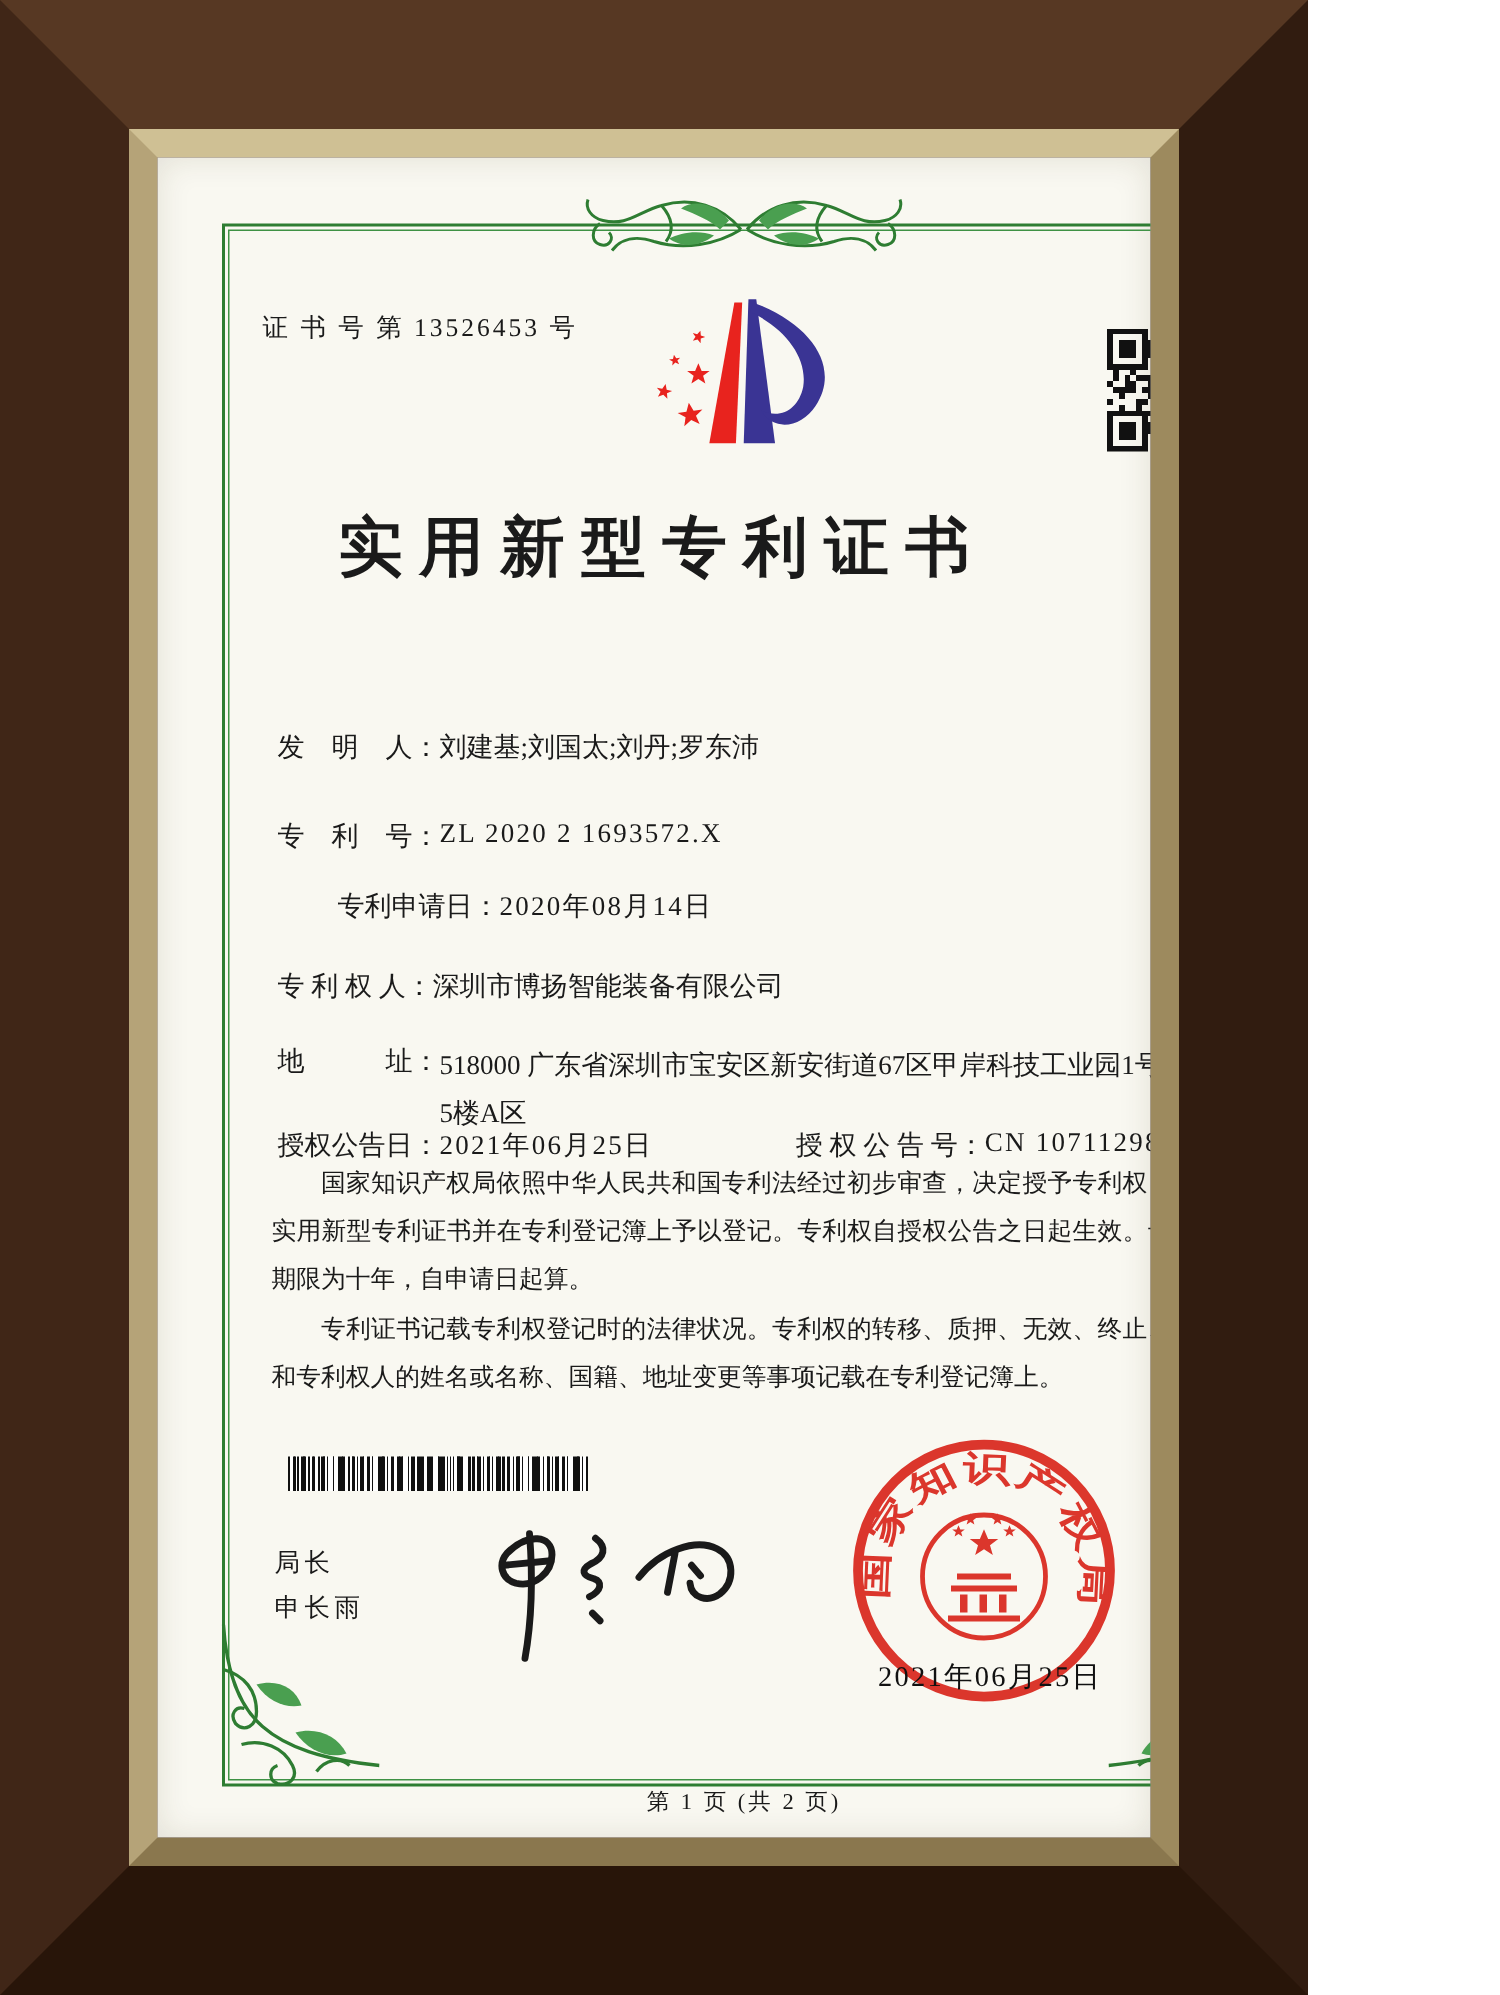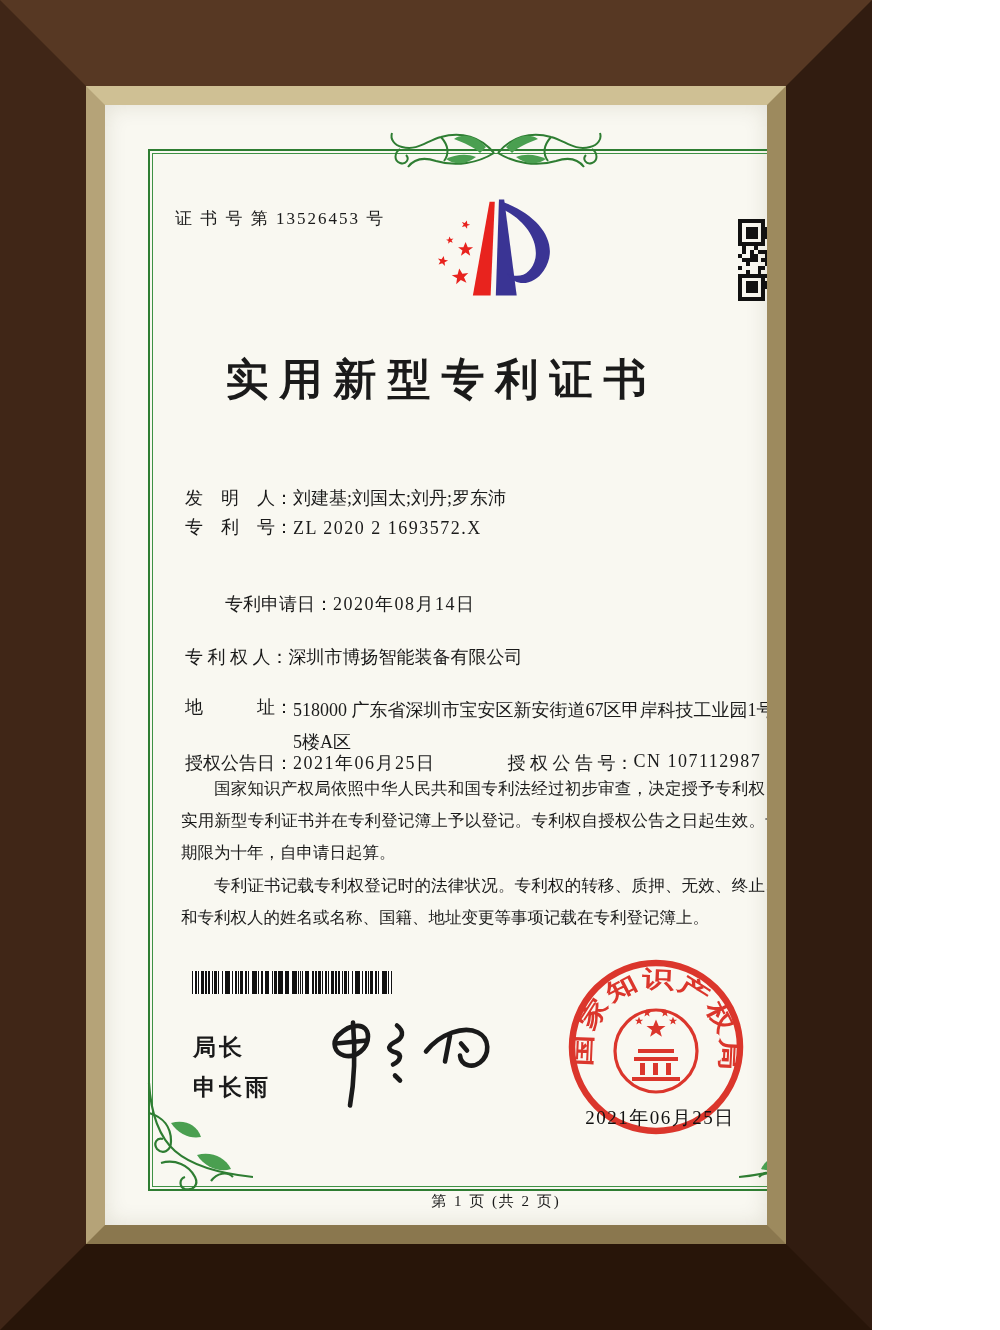--- a/index.html
+++ b/index.html
@@ -42,52 +42,52 @@
   .ornament-top { position:absolute; left:241px; top:18px; width:300px; height:60px; }
   .flourish { position:absolute; width:112px; height:112px; }
   .flourish.bl { left:36px; top:978px; }
   .flourish.br { left:634px; top:978px; transform:scaleX(-1); }
 
   
   .cert-no { position:absolute; left:70px; top:102px; font-size:17px; letter-spacing:2px; }
   .logo { position:absolute; left:322px; top:86px; width:146px; height:136px; }
   .qr { position:absolute; left:633px; top:114px; width:82px; height:82px; }
   .title {
-    position:absolute; left:0; top:246px; width:100%;
+    position:absolute; left:0; top:231px; width:100%;
     text-align:center; font-size:43px; font-weight:bold; letter-spacing:11px;
     text-indent:11px;
   }
 
   
   .field { position:absolute; left:80px; font-size:18px; display:flex; }
   .field .lab { white-space:pre; }
   .field .val { white-space:pre-wrap; }
-  .f1 { top:328px; } .f2 { top:381px; } .f3 { top:410px;align-items:flex-end; }
+  .f1 { top:328px; } .f2 { top:381px; } .f3 { top:440px; }
   .f4 { top:487px;margin-left:40px; } .f5 { top:540px; } .f6 { top:590px; }
   .f7 { top:646px; width:640px; }
   .f6 .val { width:518px; line-height:1.75; }
   .num-sp { letter-spacing:1.5px; }
-  .grant-pair { display:flex; margin-left:72px; }
+  .grant-pair { display:flex; margin-left:95px; }
 
   
   .paras {
     position:absolute; left:76px; top:668px; width:634px;
     font-size:16.5px; line-height:1.95; text-align:justify;
   }
   .paras p { text-indent:2em; }
 
   
   .barcode {
     position:absolute; left:87px; top:866px; width:200px; height:23px;
     background-color:#fff;
     background-image:
       repeating-linear-gradient(90deg,#111 0 1px,transparent 1px 3px,#111 3px 5px,transparent 5px 6px,#111 6px 7px,transparent 7px 10px),
       repeating-linear-gradient(90deg,transparent 0 4px,#111 4px 5px,transparent 5px 9px,#111 9px 12px,transparent 12px 13px);
   }
-  .officer { position:absolute; left:88px; top:922px; font-family:"Liberation Sans","DejaVu Sans",sans-serif; font-weight:bold; font-size:23px; line-height:1.75; letter-spacing:3px; }
+  .officer { position:absolute; left:78px; top:922px; font-family:"Liberation Sans","DejaVu Sans",sans-serif; font-weight:normal; font-size:17px; line-height:1.75; letter-spacing:3px; }
   .signature { position:absolute; left:195px; top:888px; width:220px; height:125px; }
 
   .seal { position:absolute; left:455px; top:846px; width:192px; height:192px; }
   .seal-date { position:absolute; left:470px; top:1000px; width:170px; text-align:center; font-size:19px; letter-spacing:1.5px; color:#111; z-index:5; }
 
   .footer { position:absolute; left:43px; top:1052px; width:696px; text-align:center; font-size:15px; letter-spacing:2px;margin-top:35px; }
 </style>
 </head>
 <body>
 

